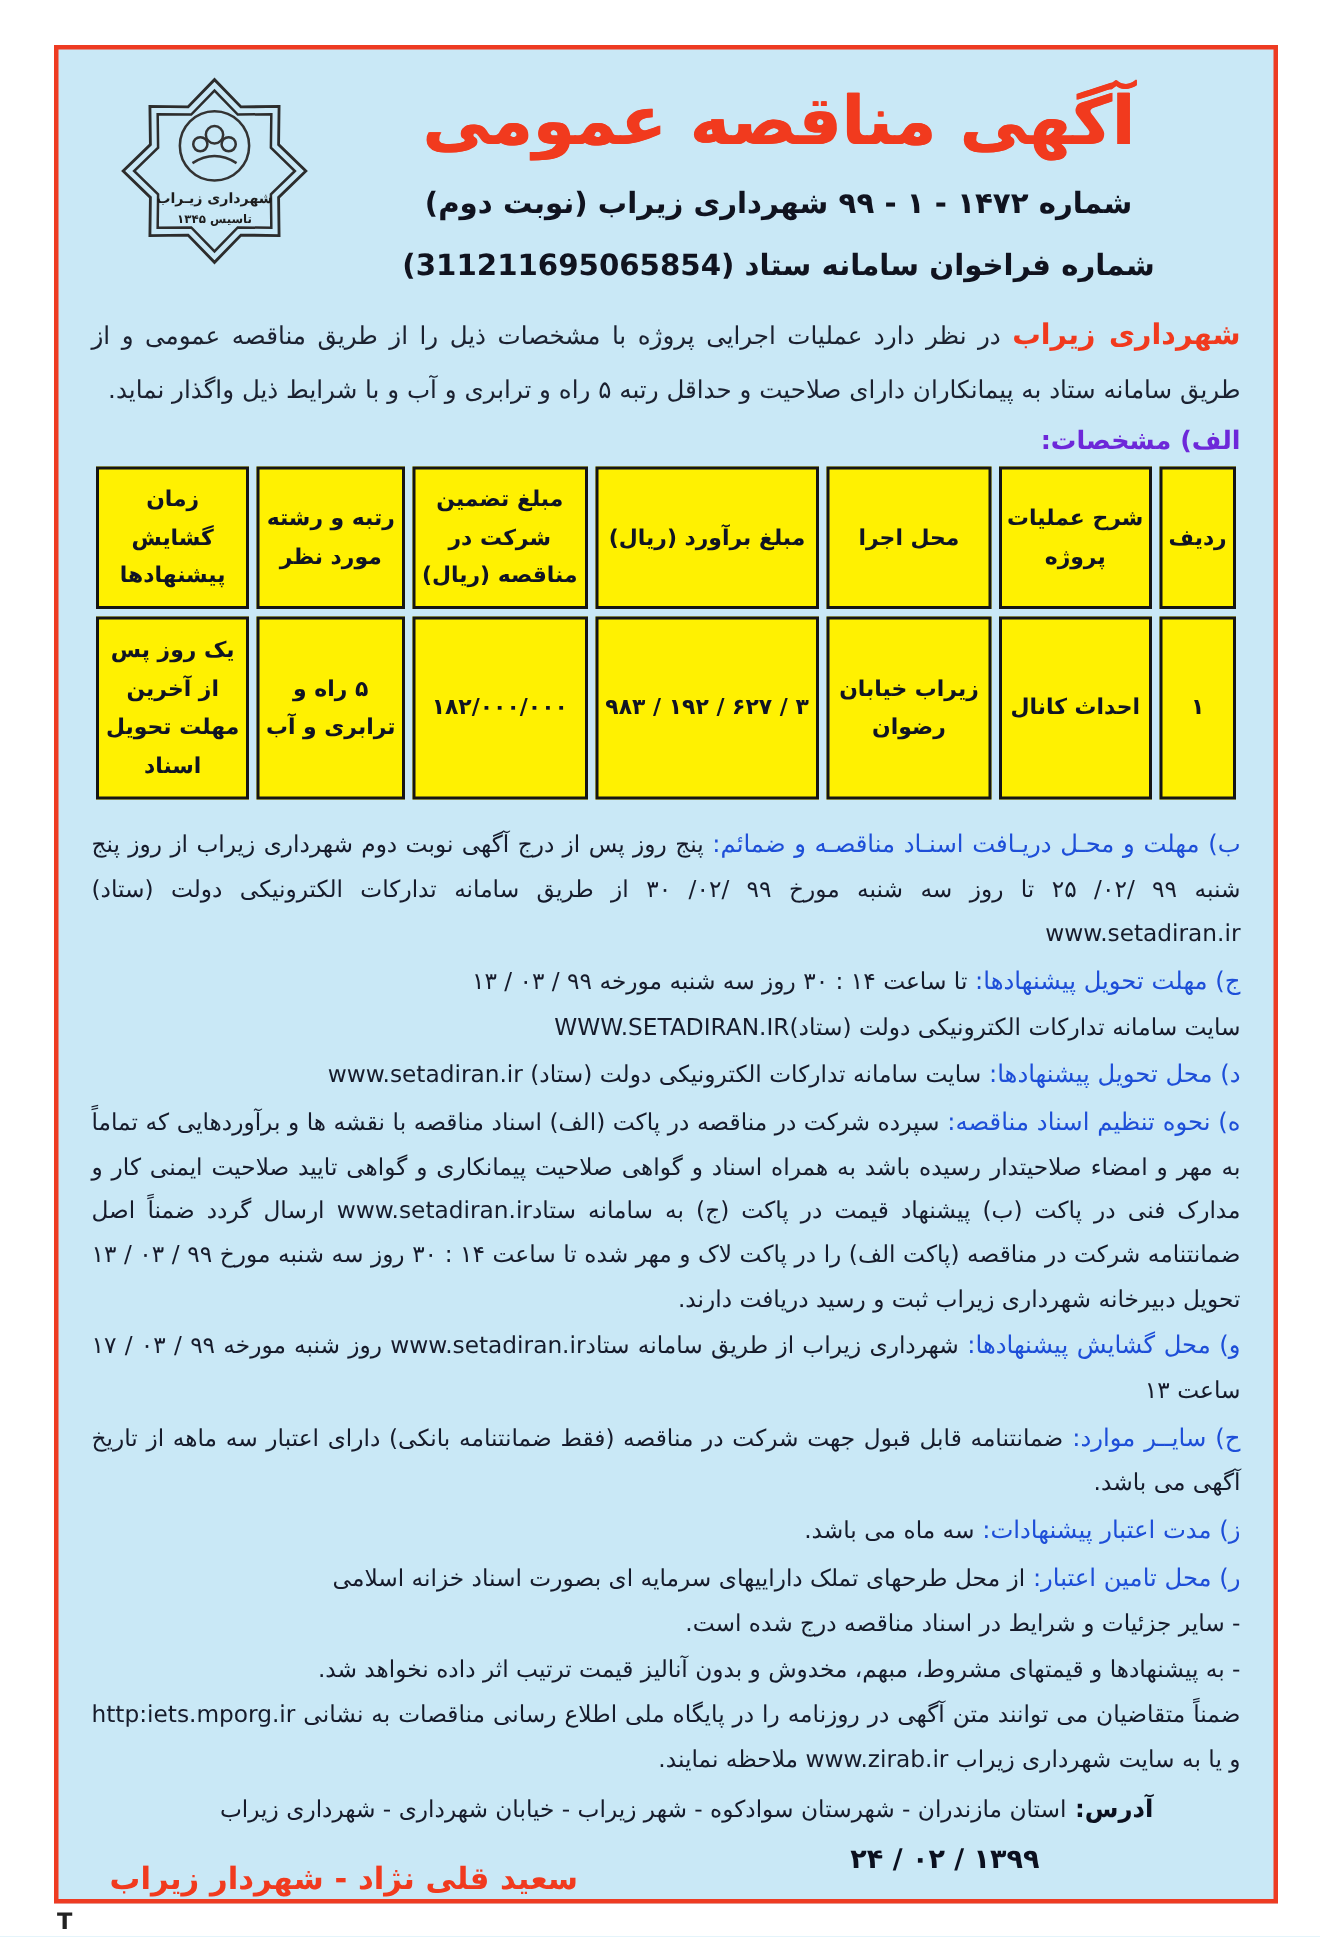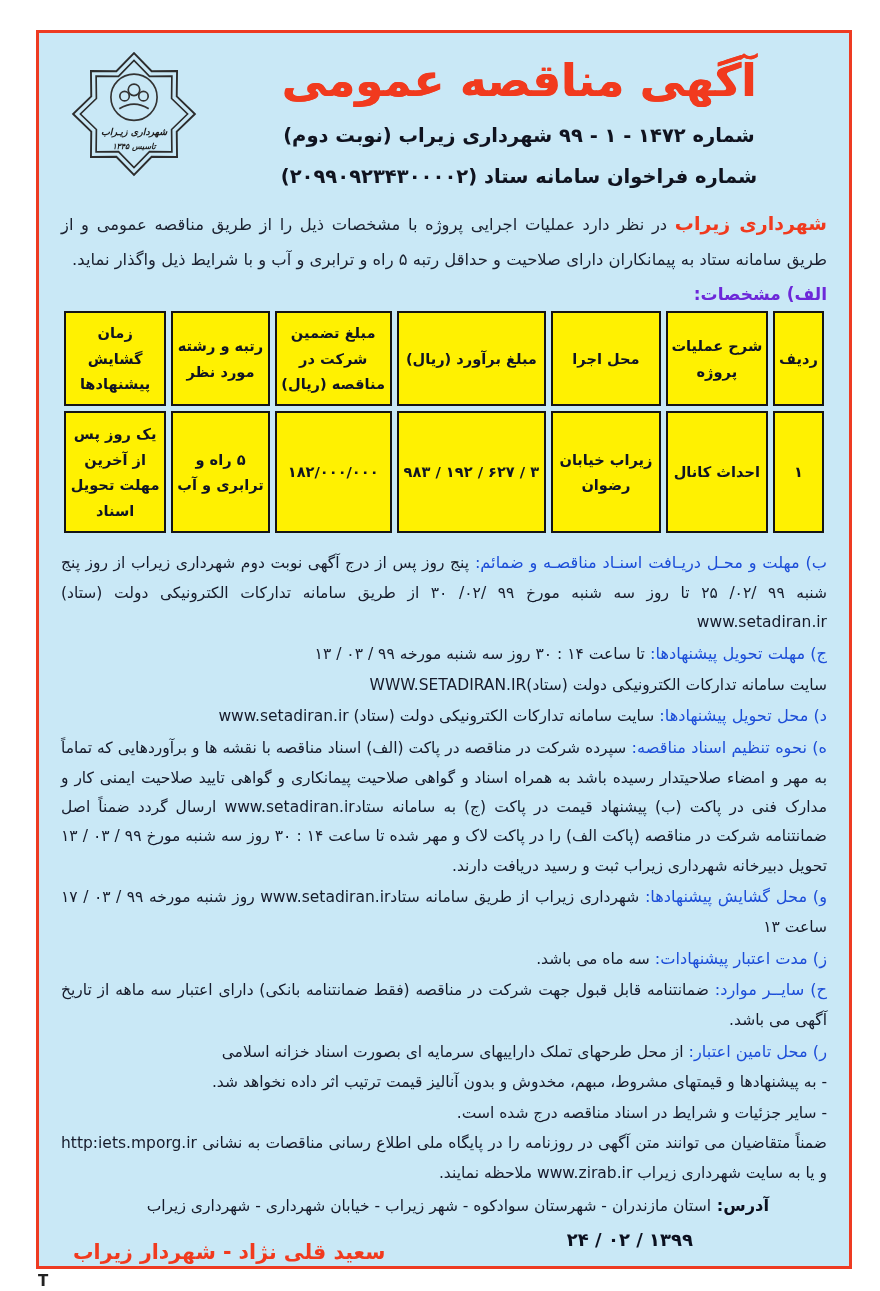--- a/index.html
+++ b/index.html
@@ -26,21 +26,21 @@
   .header-text { flex:1; text-align:center; padding-top:6px; }
   .main-title {
     font-size:45px; font-weight:bold; color:#f13a1e;
     line-height:1.25; letter-spacing:0;
     text-shadow:0.6px 0 #f13a1e;
   }
   .num-line {
     font-size:19.5px; font-weight:bold; color:#10131f;
     margin-top:13px; line-height:1.4;
   }
-  .logo-box { width:150px; display:flex; justify-content:center; padding-top:4px;font-style:italic; }
+  .logo-box { width:150px; display:flex; padding-top:4px; }
   .logo-box svg { display:block; }
   
   .intro {
     margin:14px 2px 6px 2px;
     font-size:16.4px; line-height:2.05; text-align:justify; color:#1b2130;
   }
   .lead { color:#f13a1e; font-weight:bold; font-size:19px;margin-top:11px; }
   .section-title { font-size:17px; font-weight:bold; color:#6d28d9; margin:8px 2px 2px 2px; }
   
   table.specs { width:100%; border-collapse:separate; border-spacing:5px; margin:2px 0 10px 0; }
@@ -81,21 +81,21 @@
 </style>
 </head>
 <body>
 
 <div class="frame">
 
   <div class="header">
     <div class="header-text">
       <div class="main-title">آگهی مناقصه عمومی</div>
       <div class="num-line">شماره ۱۴۷۲ - ۱ - ۹۹ شهرداری زیراب (نوبت دوم)</div>
-      <div class="num-line">شماره فراخوان سامانه ستاد (۲۰۹۹۰۹۲۳۴۳۰۰۰۰۲)</div>
+      <div class="num-line">شماره فراخوان سامانه ستاد (311211695065854)</div>
     </div>
     <div class="logo-box">
       <svg width="132" height="126" viewBox="0 0 120 120">
         <g fill="none" stroke="#2c2c2c" stroke-width="1.8">
           <polygon points="118,60 100.7,76.8 101,101 76.8,100.7 60,118 43.2,100.7 19,101 19.3,76.8 2,60 19.3,43.2 19,19 43.2,19.3 60,2 76.8,19.3 101,19 100.7,43.2"></polygon>
           <polygon points="118,60 100.7,76.8 101,101 76.8,100.7 60,118 43.2,100.7 19,101 19.3,76.8 2,60 19.3,43.2 19,19 43.2,19.3 60,2 76.8,19.3 101,19 100.7,43.2" transform="translate(60 60) scale(0.88) translate(-60 -60)"></polygon>
         </g>
         <g fill="none" stroke="#333" stroke-width="1.6">
           <circle cx="60" cy="44" r="22"></circle>
           <circle cx="51" cy="43" r="4.5"></circle>
@@ -153,28 +153,28 @@
     <p class="clause"><span class="pfx">ج) </span><span class="lbl">مهلت تحویل پیشنهادها: </span><span>تا ساعت ۱۴ : ۳۰ روز سه شنبه مورخه ۹۹ / ۰۳ / ۱۳</span></p>
 
     <p class="clause">سایت سامانه تدارکات الکترونیکی دولت (ستاد)WWW.SETADIRAN.IR</p>
 
     <p class="clause"><span class="pfx">د) </span><span class="lbl">محل تحویل پیشنهادها: </span><span>سایت سامانه تدارکات الکترونیکی دولت (ستاد) www.setadiran.ir</span></p>
 
     <p class="clause"><span class="pfx">ه) </span><span class="lbl">نحوه تنظیم اسناد مناقصه: </span><span>سپرده شرکت در مناقصه در پاکت (الف) اسناد مناقصه با نقشه ها و برآوردهایی که تماماً به مهر و امضاء صلاحیتدار رسیده باشد به همراه اسناد و گواهی صلاحیت پیمانکاری و گواهی تایید صلاحیت ایمنی کار و مدارک فنی در پاکت (ب) پیشنهاد قیمت در پاکت (ج) به سامانه ستادwww.setadiran.ir ارسال گردد ضمناً اصل ضمانتنامه شرکت در مناقصه (پاکت الف) را در پاکت لاک و مهر شده تا ساعت ۱۴ : ۳۰ روز سه شنبه مورخ ۹۹ / ۰۳ / ۱۳ تحویل دبیرخانه شهرداری زیراب ثبت و رسید دریافت دارند.</span></p>
 
     <p class="clause"><span class="pfx">و) </span><span class="lbl">محل گشایش پیشنهادها: </span><span>شهرداری زیراب از طریق سامانه ستادwww.setadiran.ir روز شنبه مورخه ۹۹ / ۰۳ / ۱۷ ساعت ۱۳</span></p>
 
+    <p class="clause"><span class="pfx">ح) </span><span class="lbl">سایــر موارد: </span><span>ضمانتنامه قابل قبول جهت شرکت در مناقصه (فقط ضمانتنامه بانکی) دارای اعتبار سه ماهه از تاریخ آگهی می باشد.</span></p>
+
     <p class="clause"><span class="pfx">ز) </span><span class="lbl">مدت اعتبار پیشنهادات: </span><span>سه ماه می باشد.</span></p>
-
-    <p class="clause"><span class="pfx">ح) </span><span class="lbl">سایــر موارد: </span><span>ضمانتنامه قابل قبول جهت شرکت در مناقصه (فقط ضمانتنامه بانکی) دارای اعتبار سه ماهه از تاریخ آگهی می باشد.</span></p>
 
     <p class="clause"><span class="pfx">ر) </span><span class="lbl">محل تامین اعتبار: </span><span>از محل طرحهای تملک داراییهای سرمایه ای بصورت اسناد خزانه اسلامی</span></p>
 
+    <p class="clause">- سایر جزئیات و شرایط در اسناد مناقصه درج شده است.</p>
     <p class="clause">- به پیشنهادها و قیمتهای مشروط، مبهم، مخدوش و بدون آنالیز قیمت ترتیب اثر داده نخواهد شد.</p>
-    <p class="clause">- سایر جزئیات و شرایط در اسناد مناقصه درج شده است.</p>
     <p class="clause">ضمناً متقاضیان می توانند متن آگهی در روزنامه را در پایگاه ملی اطلاع رسانی مناقصات به نشانی http:iets.mporg.ir و یا به سایت شهرداری زیراب www.zirab.ir ملاحظه نمایند.</p>
   </div>
 
   <div class="footer">
     <p class="f-line"><span class="f-label">آدرس: </span><span>استان مازندران - شهرستان سوادکوه - شهر زیراب - خیابان شهرداری - شهرداری زیراب</span></p>
   </div>
 
   <div class="bottom-row">
     <div class="pubdate"><span class="pubdate-num">۱۳۹۹ / ۰۲ / ۲۴</span></div>
     <div class="signature">سعید قلی نژاد - شهردار زیراب</div>

